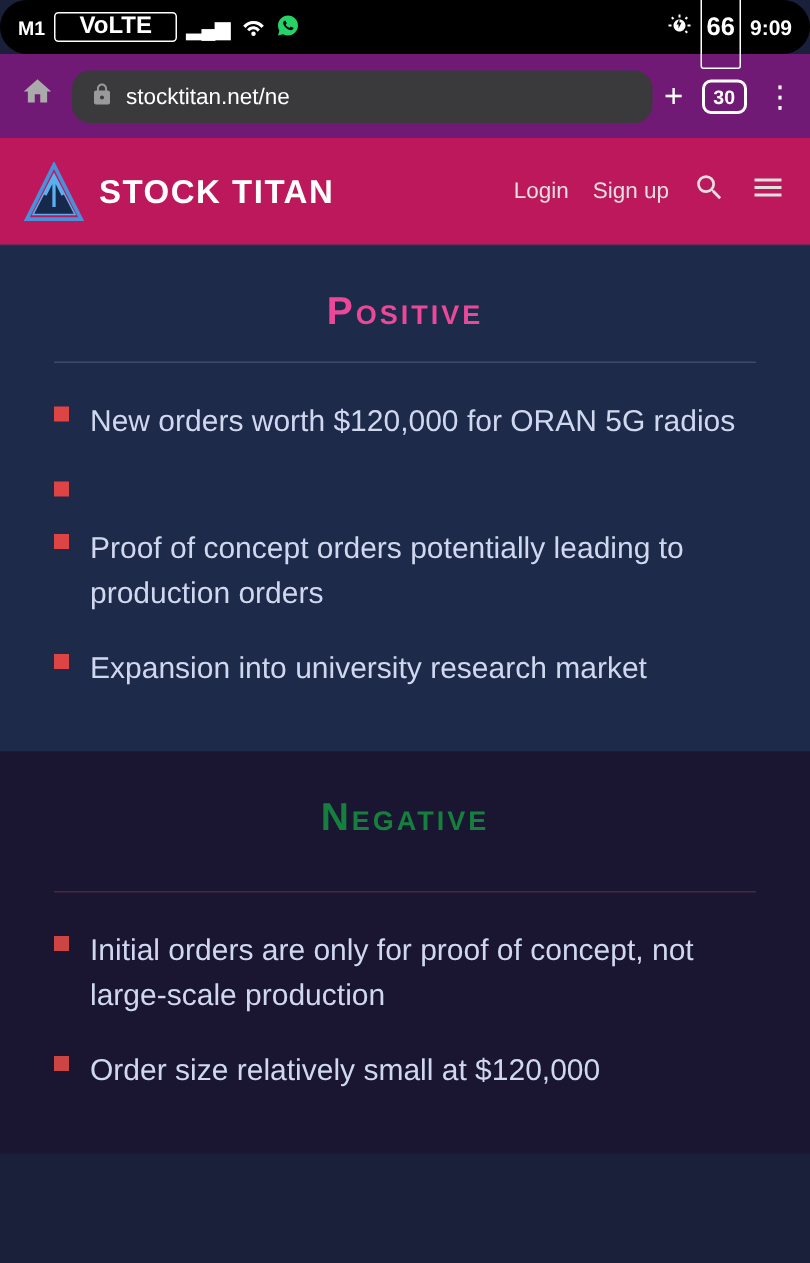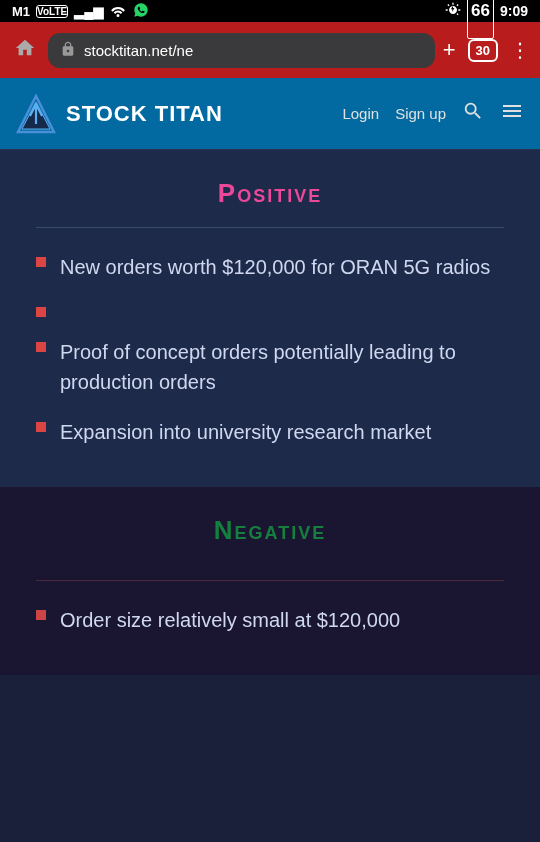--- a/index.html
+++ b/index.html
@@ -13,38 +13,39 @@
     }
 
     
     .status-bar {
       background: #000;
       color: #fff;
       display: flex;
       align-items: center;
       justify-content: space-between;
       padding: 4px 12px;
-      height: 22px;
+      height: 36px;
       font-size: 13px;
       font-weight: 600;
+      border-radius: 18px;
     }
     .status-left {
       display: flex;
       align-items: center;
       gap: 6px;
     }
     .status-right {
       display: flex;
       align-items: center;
       gap: 6px;
     }
 
     
     .browser-bar {
-      background: #b91c1c;
+      background: #701a75;
       display: flex;
       align-items: center;
       padding: 8px 10px;
       gap: 8px;
       height: 56px;
     }
     .browser-home-btn {
       color: #aaa;
       font-size: 20px;
       width: 30px;
@@ -89,21 +90,21 @@
       font-weight: 600;
     }
     .browser-more {
       color: #fff;
       font-size: 20px;
       cursor: pointer;
     }
 
     
     .site-header {
-      background: #0369a1;
+      background: #be185d;
       display: flex;
       align-items: center;
       padding: 10px 16px;
       gap: 12px;
       height: 72px;
       border-bottom: 1px solid #2a3050;
     }
     .site-logo {
       display: flex;
       align-items: center;
@@ -212,21 +213,21 @@
     .negative-bullet {
       background: #c44;
     }
   </style>
 </head>
 <body>
 
 <div class="status-bar">
   <div class="status-left">
     <span>M1</span>
-    <span style="border:1px solid #fff; border-radius:3px; padding:0 0; font-size:10px;">VoLTE</span>
+    <span style="border:1px solid #fff; border-radius:3px; padding:0 16px; font-size:16px;">VoLTE</span>
     <span>▂▄▆</span>
     <span>
       <svg width="18" height="14" viewBox="0 0 18 14" fill="white">
         <path d="M9 11a1.5 1.5 0 110 3 1.5 1.5 0 010-3zm0-3.5a5.5 5.5 0 014.3 2.1l-1.5 1.5A3.5 3.5 0 009 9.5a3.5 3.5 0 00-2.8 1.4L4.7 9.6A5.5 5.5 0 019 7.5zm0-3.5a9 9 0 016.9 3.2L14.3 8.7A7 7 0 009 6a7 7 0 00-5.3 2.7L2.1 7.2A9 9 0 019 4z"></path>
       </svg>
     </span>
     <span>
       <svg width="16" height="16" viewBox="0 0 24 24" fill="#25D366">
         <path d="M12 2C6.48 2 2 6.48 2 12c0 1.85.5 3.58 1.37 5.06L2 22l5.09-1.34A9.94 9.94 0 0012 22c5.52 0 10-4.48 10-10S17.52 2 12 2zm4.93 13.46c-.2.56-1.17 1.1-1.6 1.17-.42.07-.96.1-1.55-.1-.36-.12-.82-.28-1.41-.55-2.47-1.07-4.08-3.56-4.21-3.72-.13-.16-1.05-1.4-1.05-2.67 0-1.27.66-1.9.9-2.15.24-.25.52-.31.7-.31l.5.01c.16 0 .38-.06.59.45l.76 1.85c.06.15.1.33.02.52-.08.2-.12.32-.24.49l-.36.42c-.12.13-.25.27-.11.53.14.26.62 1.02 1.33 1.65.91.81 1.68 1.06 1.93 1.18.25.12.4.1.55-.06l.79-.93c.19-.24.38-.16.64-.06l1.82.86c.26.12.43.18.49.28.07.1.07.58-.13 1.14z"></path>
       </svg>
@@ -314,18 +315,22 @@
       </li>
     </ul>
   </div>
 
   <div class="negative-section">
     <h2 class="section-title-negative">Negative</h2>
     <hr class="negative-divider">
     <ul class="bullet-list">
       <li>
         <span class="bullet-square negative-bullet"></span>
+        <span>Initial orders are only for proof of concept, not large-scale production</span>
+      </li>
+      <li>
+        <span class="bullet-square negative-bullet"></span>
         <span>Order size relatively small at $120,000</span>
       </li>
     </ul>
   </div>
 
 </div>
 
 </body></html>

